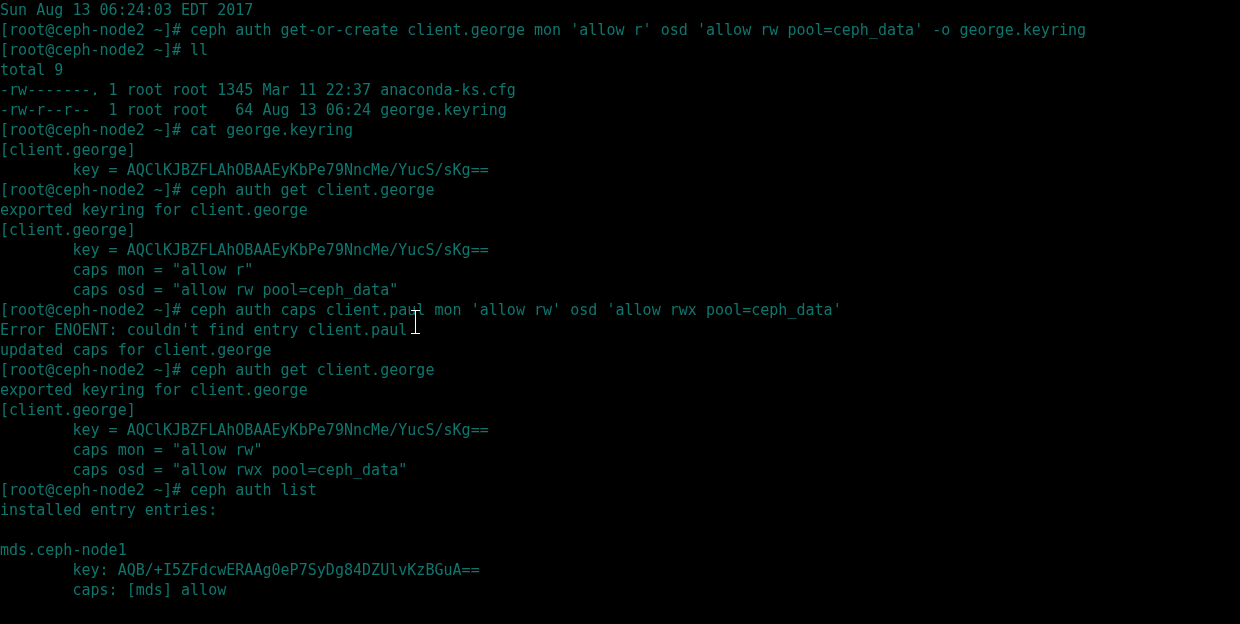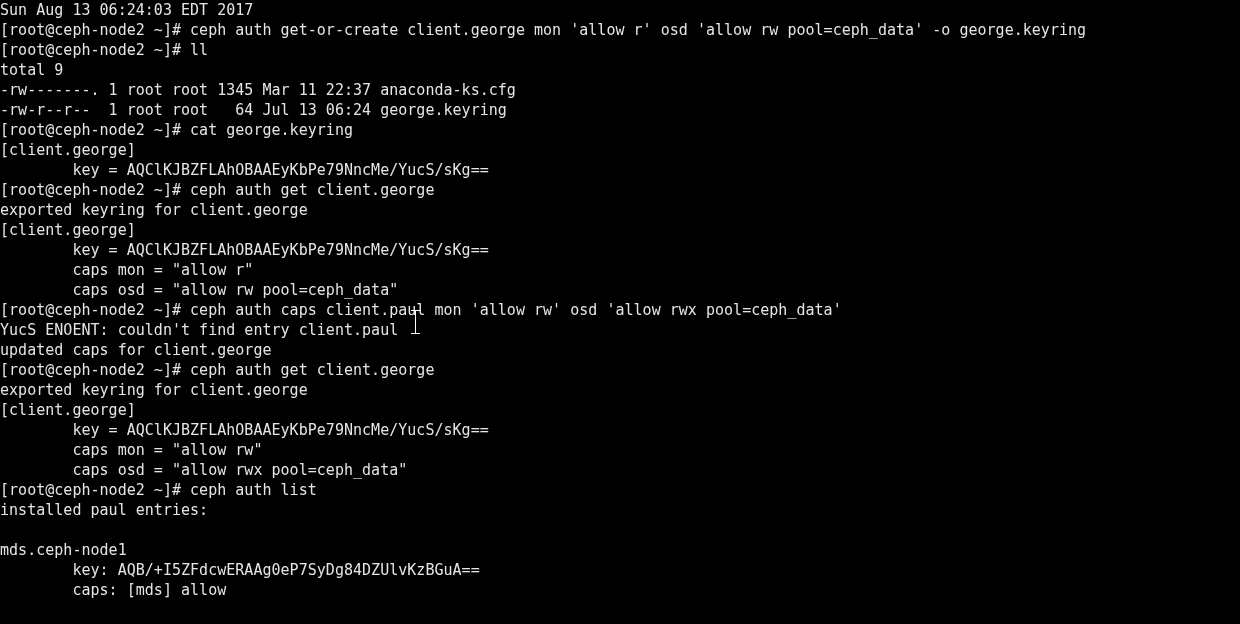--- a/index.html
+++ b/index.html
@@ -25,21 +25,21 @@
     left: 0;
     top: 0;
     width: 1240px;
     padding: 0;
   }
   .line {
     display: block;
     height: 20px;
     line-height: 20px;
     white-space: pre;
-    color: #e5e5e5;
+    color: #0f766e;
     font-size: 15px;
     letter-spacing: 0.02px;
   }
   .line.blank {
     color: transparent;
   }
   #mouse-cursor {
     position: absolute;
     left: 411px;
     top: 309px;
@@ -69,41 +69,41 @@
 </head>
 <body>
 
 <div id="terminal" style="background: rgb(0, 0, 0); color: rgb(208, 208, 208);">
   <div id="screen">
       <div class="line">Sun Aug 13 06:24:03 EDT 2017</div>
       <div class="line">[root@ceph-node2 ~]# ceph auth get-or-create client.george mon 'allow r' osd 'allow rw pool=ceph_data' -o george.keyring</div>
       <div class="line">[root@ceph-node2 ~]# ll</div>
       <div class="line">total 9</div>
       <div class="line">-rw-------. 1 root root 1345 Mar 11 22:37 anaconda-ks.cfg</div>
-      <div class="line">-rw-r--r--  1 root root   64 Jul 13 06:24 george.keyring</div>
+      <div class="line">-rw-r--r--  1 root root   64 Aug 13 06:24 george.keyring</div>
       <div class="line">[root@ceph-node2 ~]# cat george.keyring</div>
       <div class="line">[client.george]</div>
       <div class="line">        key = AQClKJBZFLAhOBAAEyKbPe79NncMe/YucS/sKg==</div>
       <div class="line">[root@ceph-node2 ~]# ceph auth get client.george</div>
       <div class="line">exported keyring for client.george</div>
       <div class="line">[client.george]</div>
       <div class="line">        key = AQClKJBZFLAhOBAAEyKbPe79NncMe/YucS/sKg==</div>
       <div class="line">        caps mon = "allow r"</div>
       <div class="line">        caps osd = "allow rw pool=ceph_data"</div>
       <div class="line">[root@ceph-node2 ~]# ceph auth caps client.paul mon 'allow rw' osd 'allow rwx pool=ceph_data'</div>
-      <div class="line">YucS ENOENT: couldn't find entry client.paul</div>
+      <div class="line">Error ENOENT: couldn't find entry client.paul</div>
       <div class="line">updated caps for client.george</div>
       <div class="line">[root@ceph-node2 ~]# ceph auth get client.george</div>
       <div class="line">exported keyring for client.george</div>
       <div class="line">[client.george]</div>
       <div class="line">        key = AQClKJBZFLAhOBAAEyKbPe79NncMe/YucS/sKg==</div>
       <div class="line">        caps mon = "allow rw"</div>
       <div class="line">        caps osd = "allow rwx pool=ceph_data"</div>
       <div class="line">[root@ceph-node2 ~]# ceph auth list</div>
-      <div class="line">installed paul entries:</div>
+      <div class="line">installed entry entries:</div>
       <div class="line blank"></div>
       <div class="line">mds.ceph-node1</div>
       <div class="line">        key: AQB/+I5ZFdcwERAAg0eP7SyDg84DZUlvKzBGuA==</div>
       <div class="line">        caps: [mds] allow</div>
     </div>
   <div id="mouse-cursor" style="left: 411px; top: 309px;">
     <span class="bar-top"></span>
     <span class="stem"></span>
     <span class="bar-bottom"></span>
   </div>

